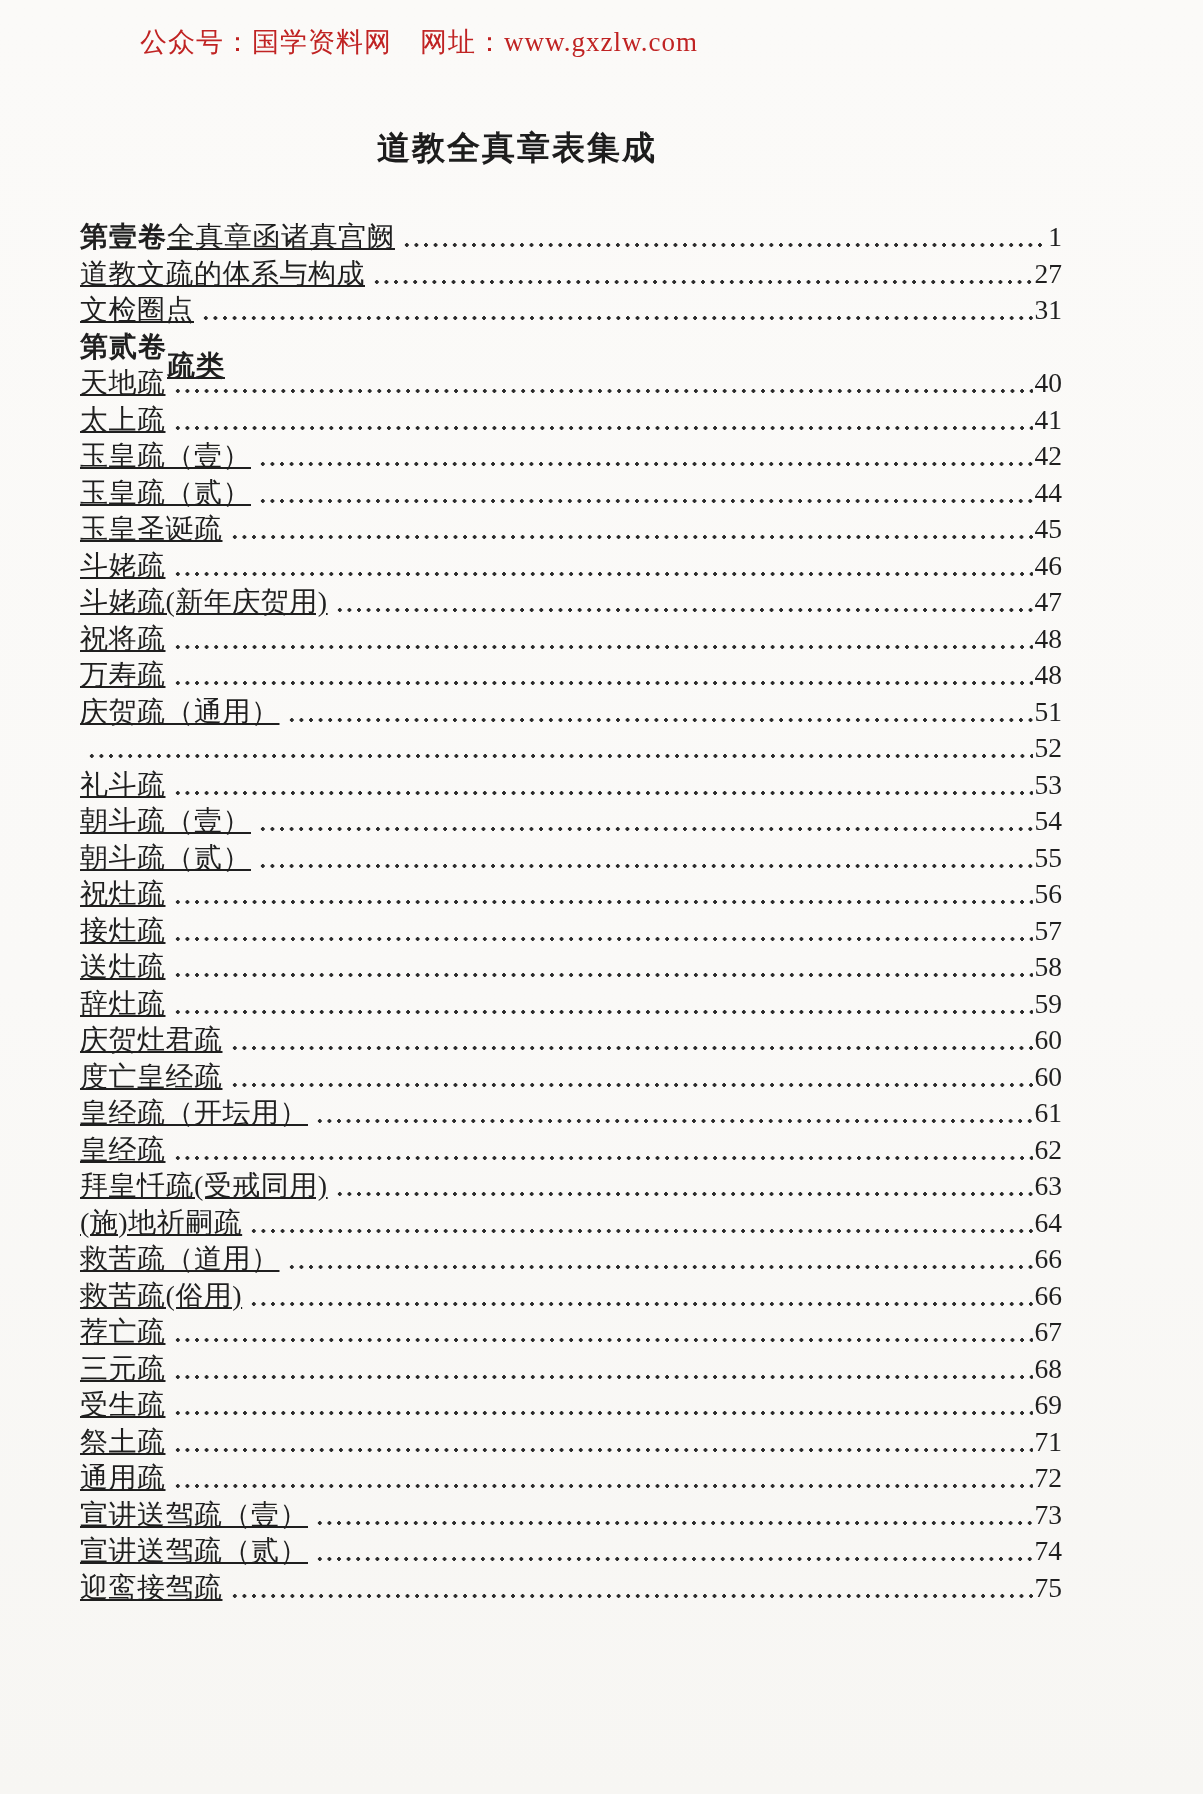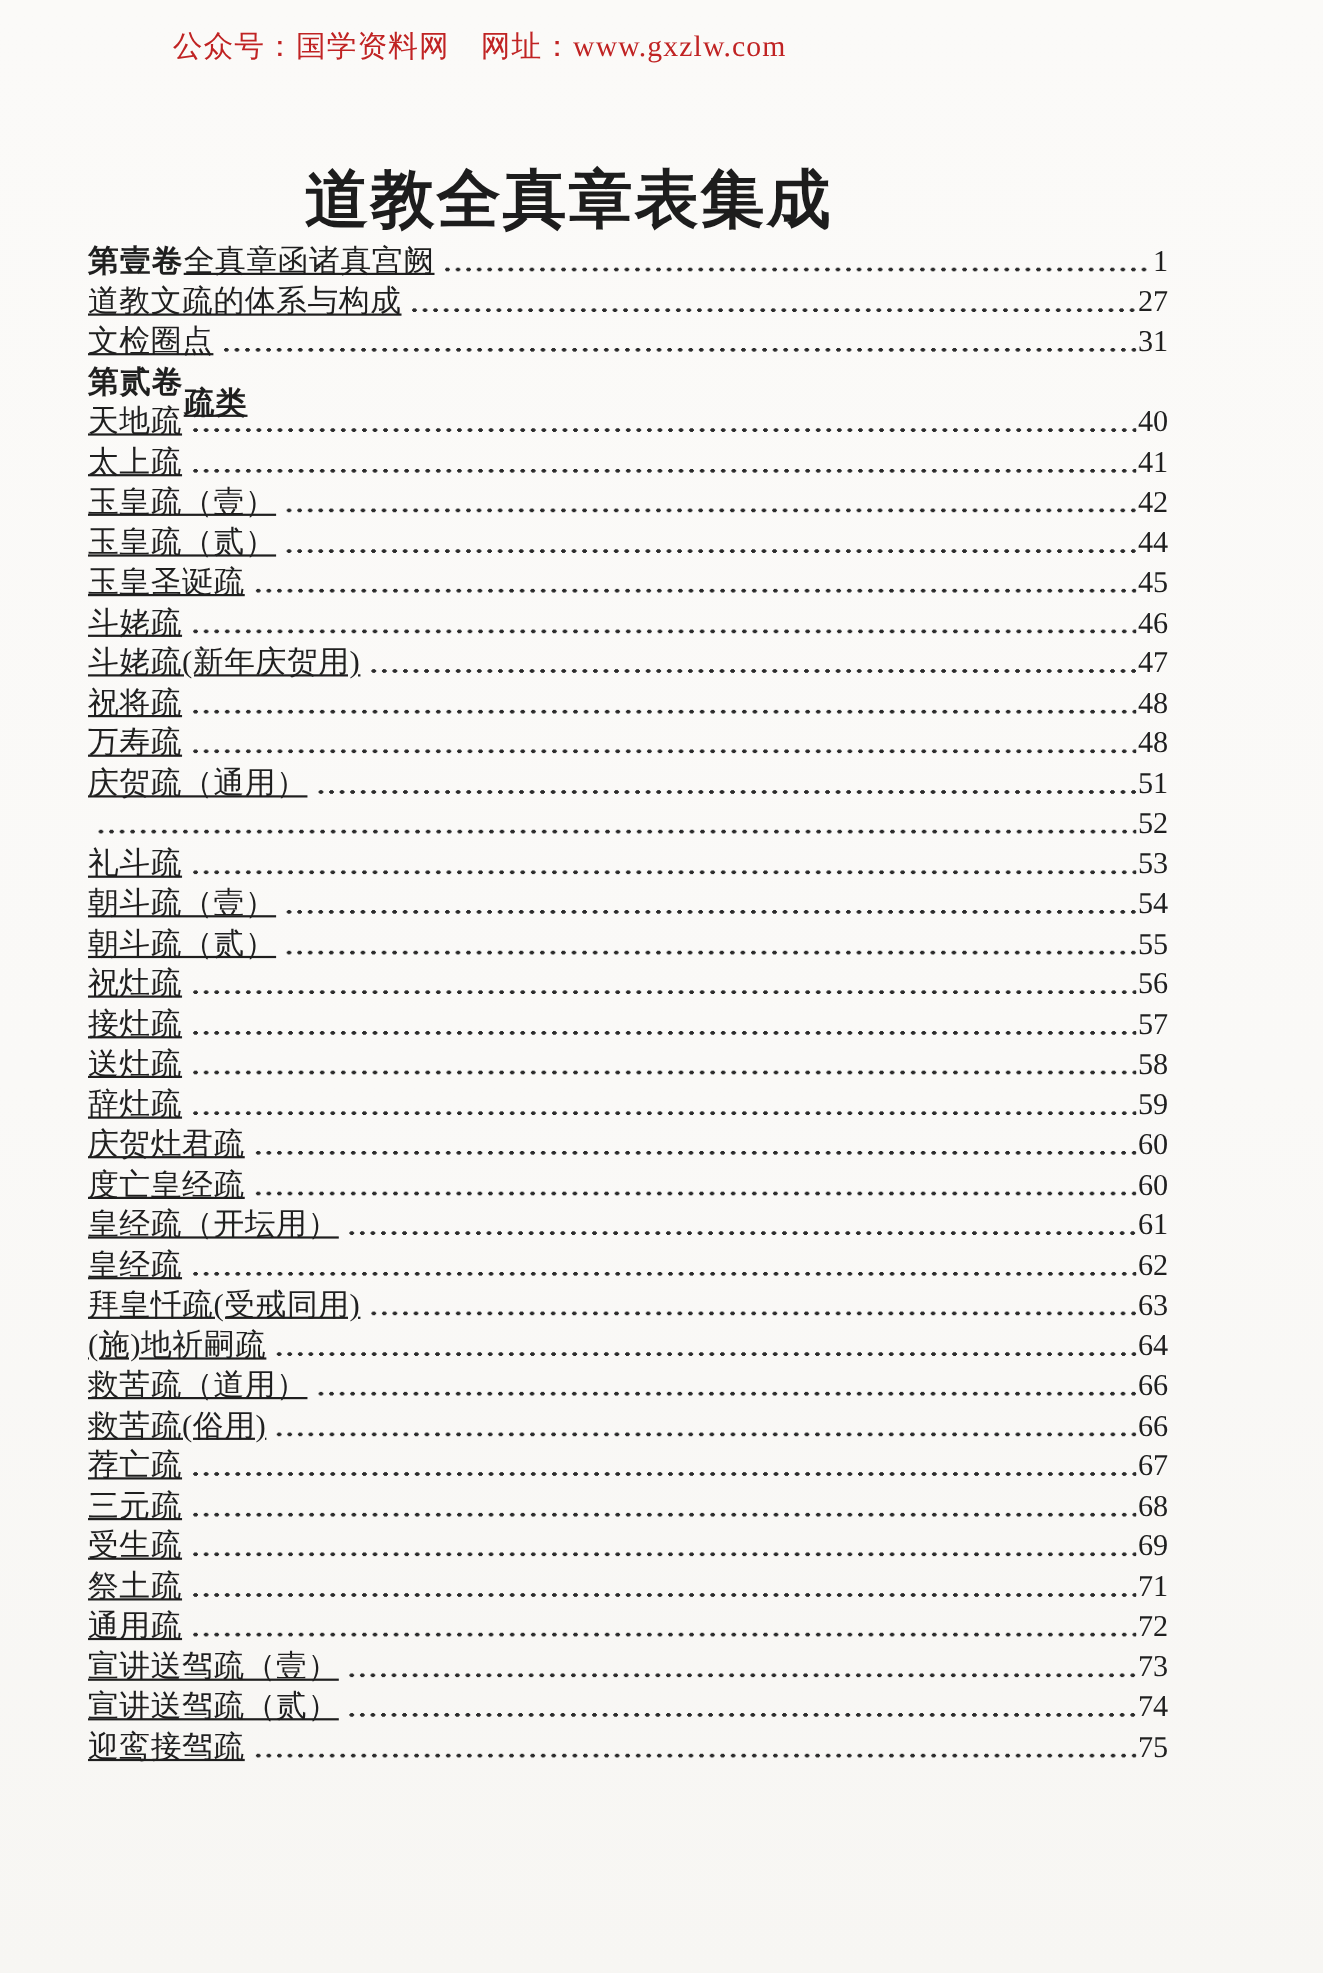--- a/index.html
+++ b/index.html
@@ -10,33 +10,33 @@
   .page {
     position: relative;
     width: 1203px;
     height: 1794px;
     margin: 0 auto;
     background: linear-gradient(180deg, #fbfaf8 0%, #faf9f7 55%, #f7f6f3 100%);
     overflow: hidden;
   }
   .site-header {
     position: absolute;
-    left: 157px;
+    left: 140px;
     top: 24px;
     font-size: 27px;
     letter-spacing: 1px;
     white-space: nowrap;
   }
   .doc-title {
     position: absolute;
     top: 104px;
     left: 0;
     width: 1034px;
     text-align: center;
-    font-size: 58px;
+    font-size: 33px;
     font-weight: bold;
     color: #1d1d1d;
     letter-spacing: 2px;
   }
   .toc {
     position: absolute;
     left: 80px;
     top: 219px;
     width: 982px;
   }

